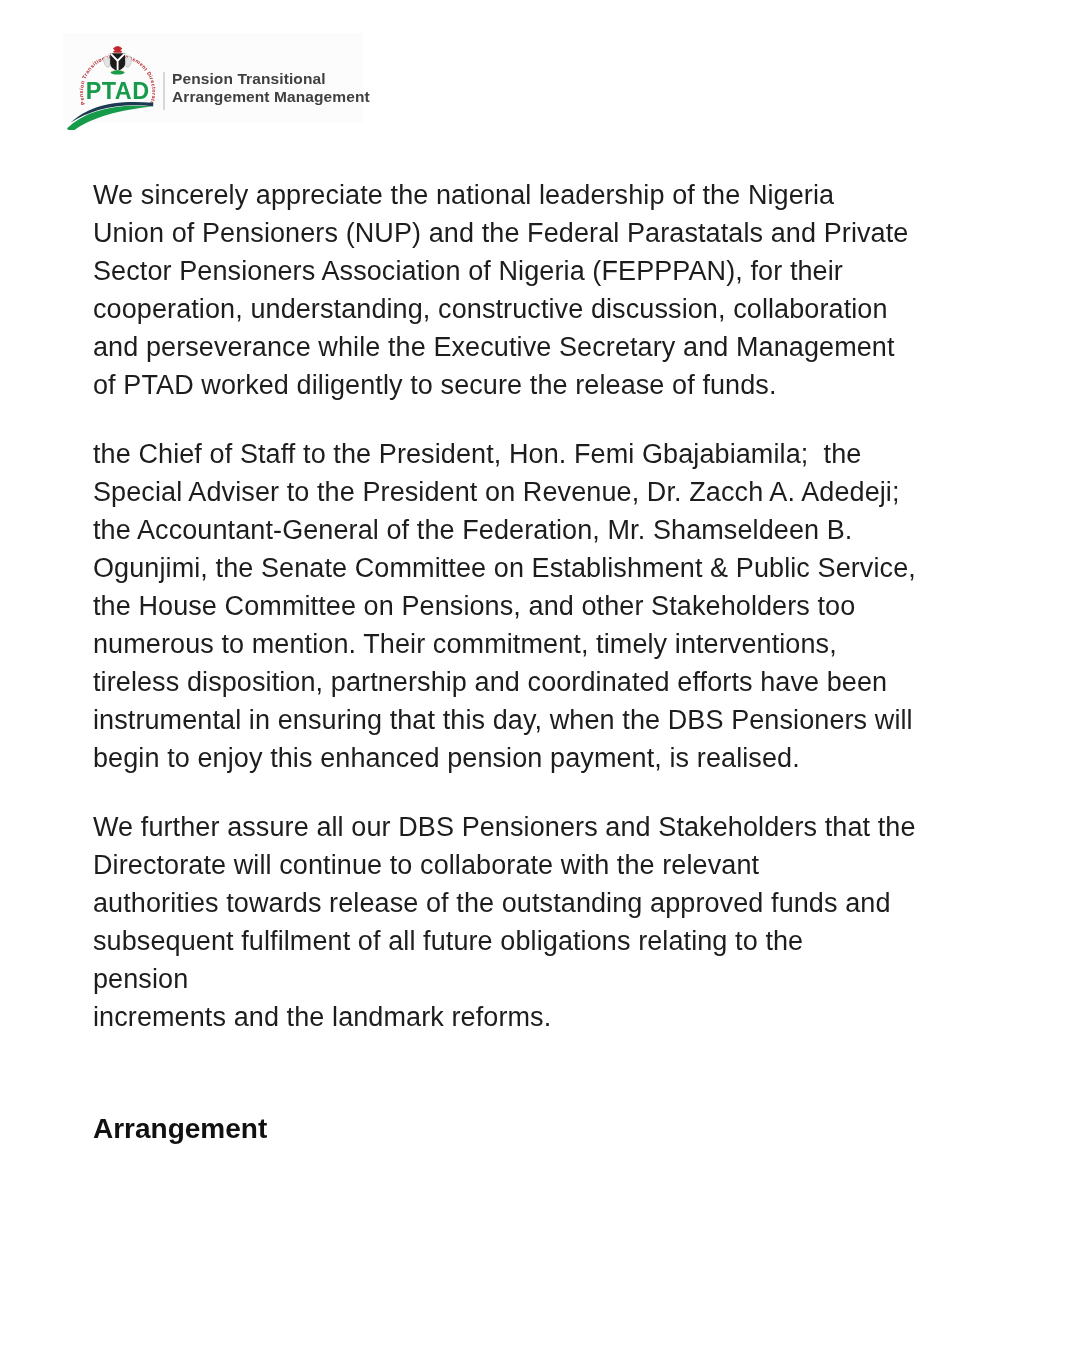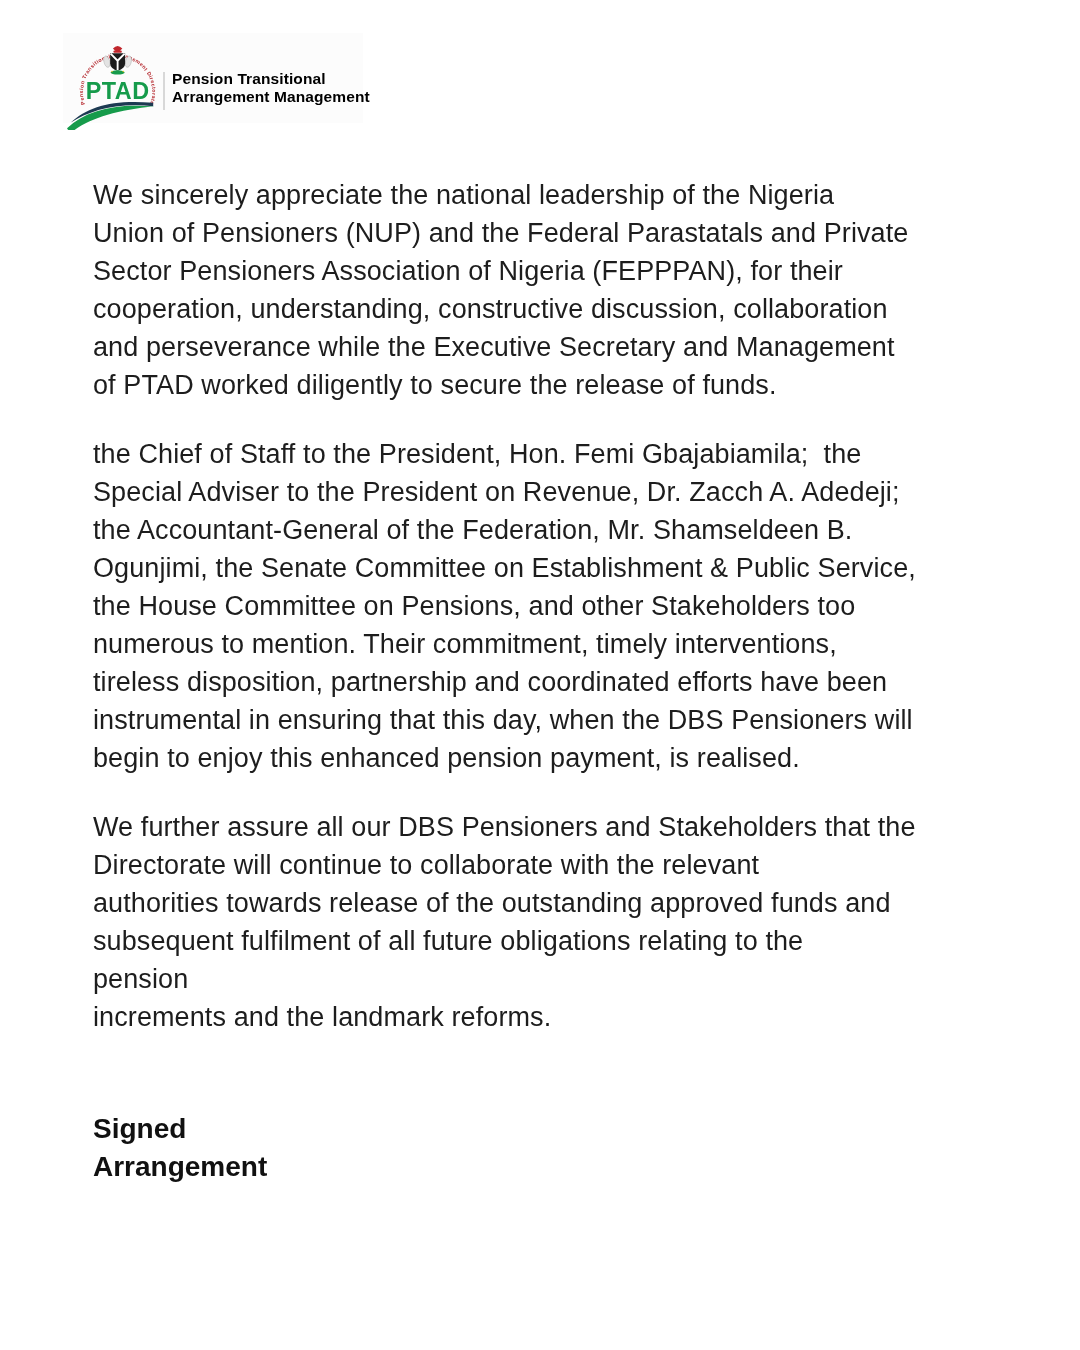--- a/index.html
+++ b/index.html
@@ -26,21 +26,21 @@
   }
   .logo-divider {
     position: absolute;
     left: 100px; top: 39px;
     width: 2px; height: 38px;
     background: #d8d8d8;
   }
   .logo-wordmark {
     position: absolute;
     left: 109px; top: 37px;
-    color: #000000;
+    color: #404040;
     font-weight: bold;
     font-size: 15.5px;
     line-height: 17.5px;
     letter-spacing: 0.1px;
     white-space: nowrap;
   }
 
   
   .content {
     position: absolute;
@@ -122,18 +122,17 @@
 instrumental in ensuring that this day, when the DBS Pensioners will
 begin to enjoy this enhanced pension payment, is realised.</p>
     <p>We further assure all our DBS Pensioners and Stakeholders that the
 Directorate will continue to collaborate with the relevant
 authorities towards release of the outstanding approved funds and
 subsequent fulfilment of all future obligations relating to the
 pension
 increments and the landmark reforms.</p>
 
     <div class="signature">
-      <div>Signed</div>
       <div>Arrangement</div>
     </div>
   </div>
 
 </div>
 
 </body></html>

